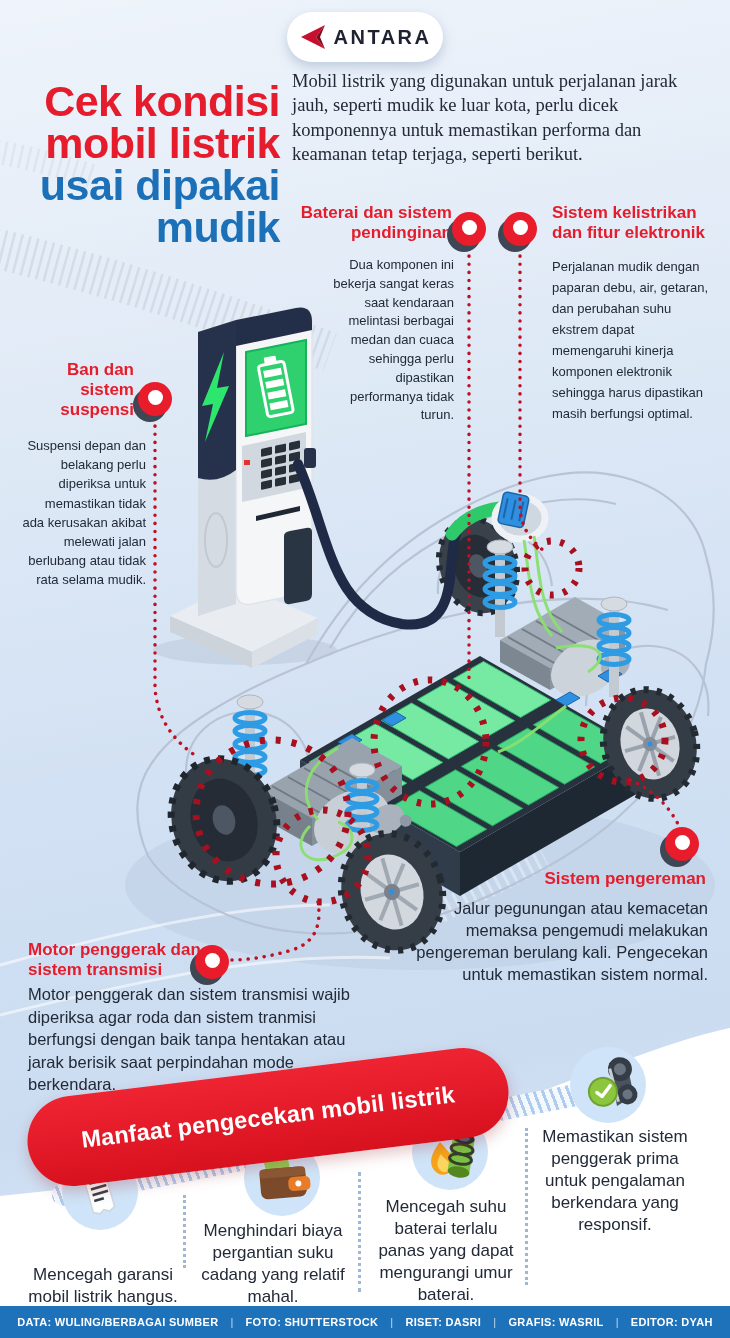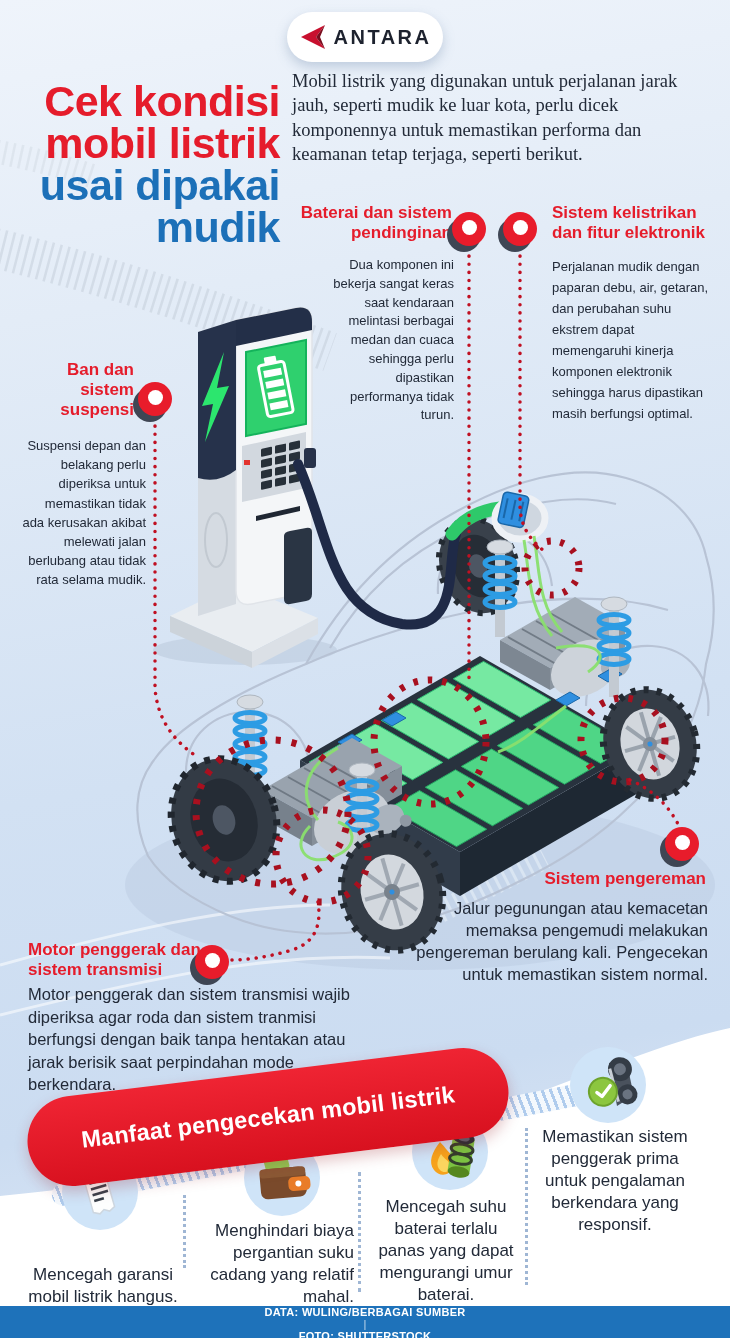--- a/index.html
+++ b/index.html
@@ -27,21 +27,21 @@
      display:flex;align-items:center;justify-content:center;box-shadow:0 6px 14px rgba(150,30,40,.25);}
   #banner div{color:#fff;font-weight:bold;font-size:23.5px;letter-spacing:.2px;}
   .bicon{position:absolute;width:76px;height:76px;border-radius:50%;background:#cfe4f8;z-index:3;
      display:flex;align-items:center;justify-content:center;}
   .btext{position:absolute;font-size:17px;line-height:22px;color:#222a38;text-align:center;z-index:3;}
   .vsep{position:absolute;width:0;border-left:3px dotted #9fb6d4;z-index:3;}
   #logo{position:absolute;left:287px;top:12px;width:156px;height:50px;background:#fff;border-radius:26px;z-index:3;
      display:flex;align-items:center;justify-content:center;gap:7px;box-shadow:0 5px 12px rgba(110,135,170,.35);}
   #logo span{font-weight:bold;font-size:20px;letter-spacing:2.5px;color:#1d222e;}
   #footer{position:absolute;left:0;top:1306px;width:730px;height:32px;background:#1e72ba;z-index:5;
-     display:flex;align-items:center;justify-content:space-between;flex-direction:column;}
+     display:flex;align-items:center;justify-content:center;}
   #footer span{color:#fff;font-size:11px;font-weight:bold;letter-spacing:.3px;}
   #footer .sep{padding:0 12px;opacity:.7;font-weight:normal;}
 </style>
 </head>
 <body>
 
 <div id="page">
 
   <svg id="illo" width="730" height="1338" viewBox="0 0 730 1338">
 
@@ -392,21 +392,21 @@
         <circle cx="54" cy="48" r="10" fill="#343c46"></circle>
           <circle cx="54" cy="48" r="5" fill="#6a7380"></circle>
         <path d="M40,20 L44,54" stroke="#c8ced5" stroke-width="3"></path>
         <circle cx="30" cy="42" r="14" fill="#8cc63f" stroke="#6da32c" stroke-width="2"></circle>
         <path d="M24,42 l4.5,4.5 L38,37" stroke="#ffffff" stroke-width="3.5" fill="none" stroke-linecap="round" stroke-linejoin="round"></path>
       </g>
     </svg>
   </div>
 
   <div class="btext" style="left:28px;top:1240px;width:150px;margin-top:24px;">Mencegah garansi mobil listrik hangus.</div>
-  <div class="btext" style="left:192px;top:1220px;width:162px;text-align:right;">Menghindari biaya pergantian suku cadang yang relatif mahal.</div>
+  <div class="btext" style="left:192px;top:1220px;width:162px;">Menghindari biaya pergantian suku cadang yang relatif mahal.</div>
   <div class="btext" style="left:370px;top:1196px;width:152px;">Mencegah suhu baterai terlalu panas yang dapat mengurangi umur baterai.</div>
   <div class="btext" style="left:535px;top:1126px;width:160px;">Memastikan sistem penggerak prima untuk pengalaman berkendara yang responsif.</div>
 
   <div class="vsep" style="left:183px;top:1195px;height:73px;"></div>
   <div class="vsep" style="left:358px;top:1172px;height:120px;"></div>
   <div class="vsep" style="left:525px;top:1128px;height:157px;"></div>
 
   <div id="footer">
     <span>DATA: WULING/BERBAGAI SUMBER</span>
     <span class="sep">|</span>

